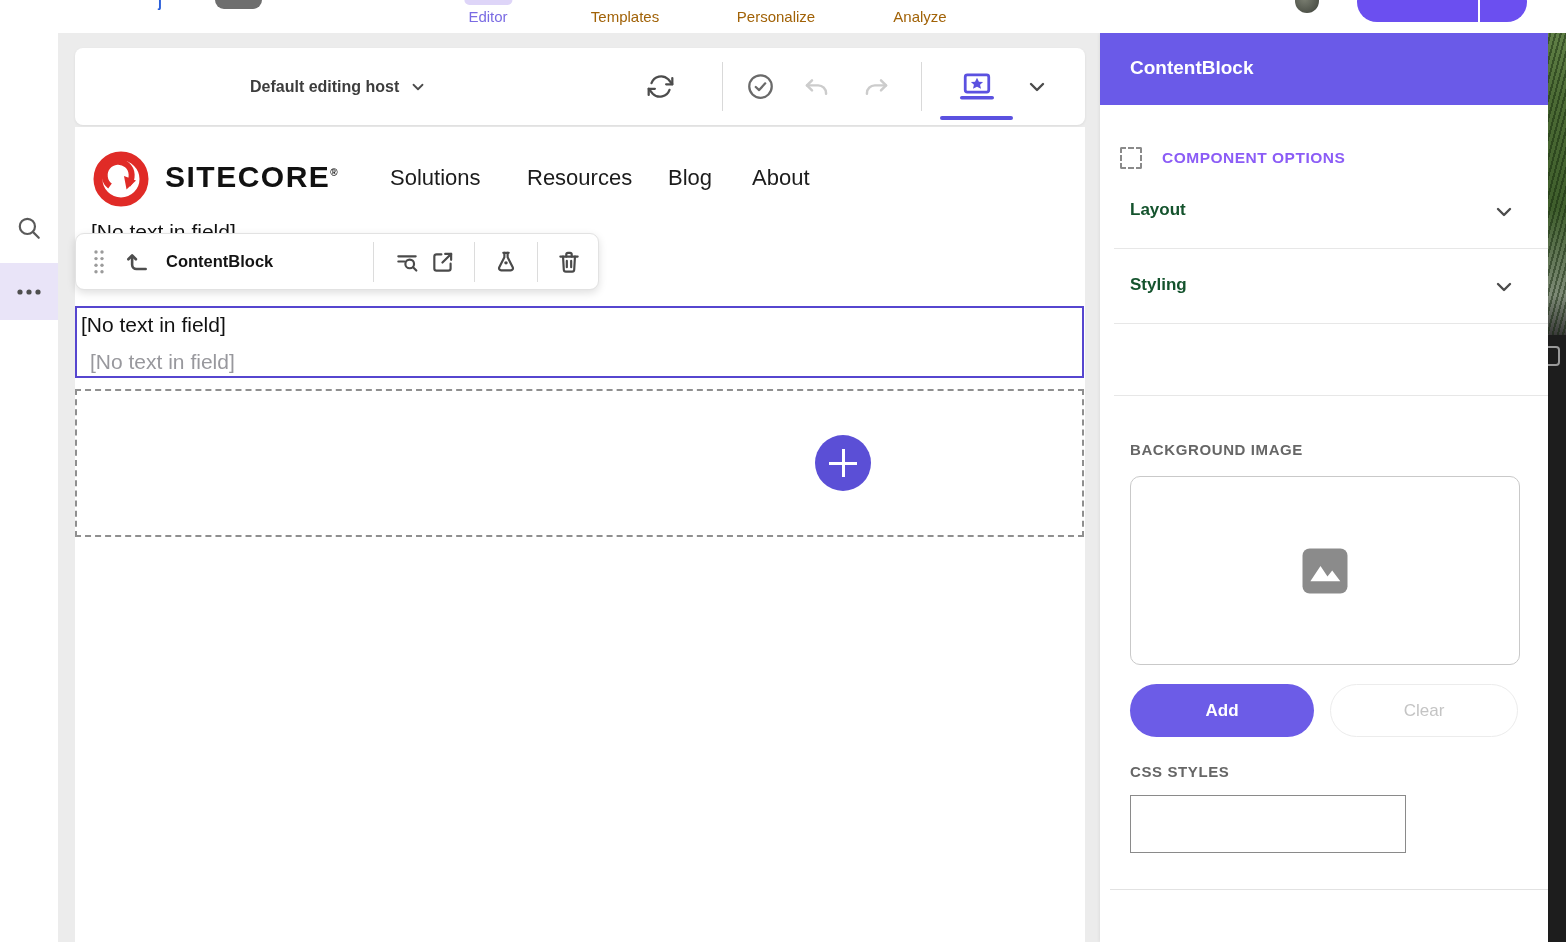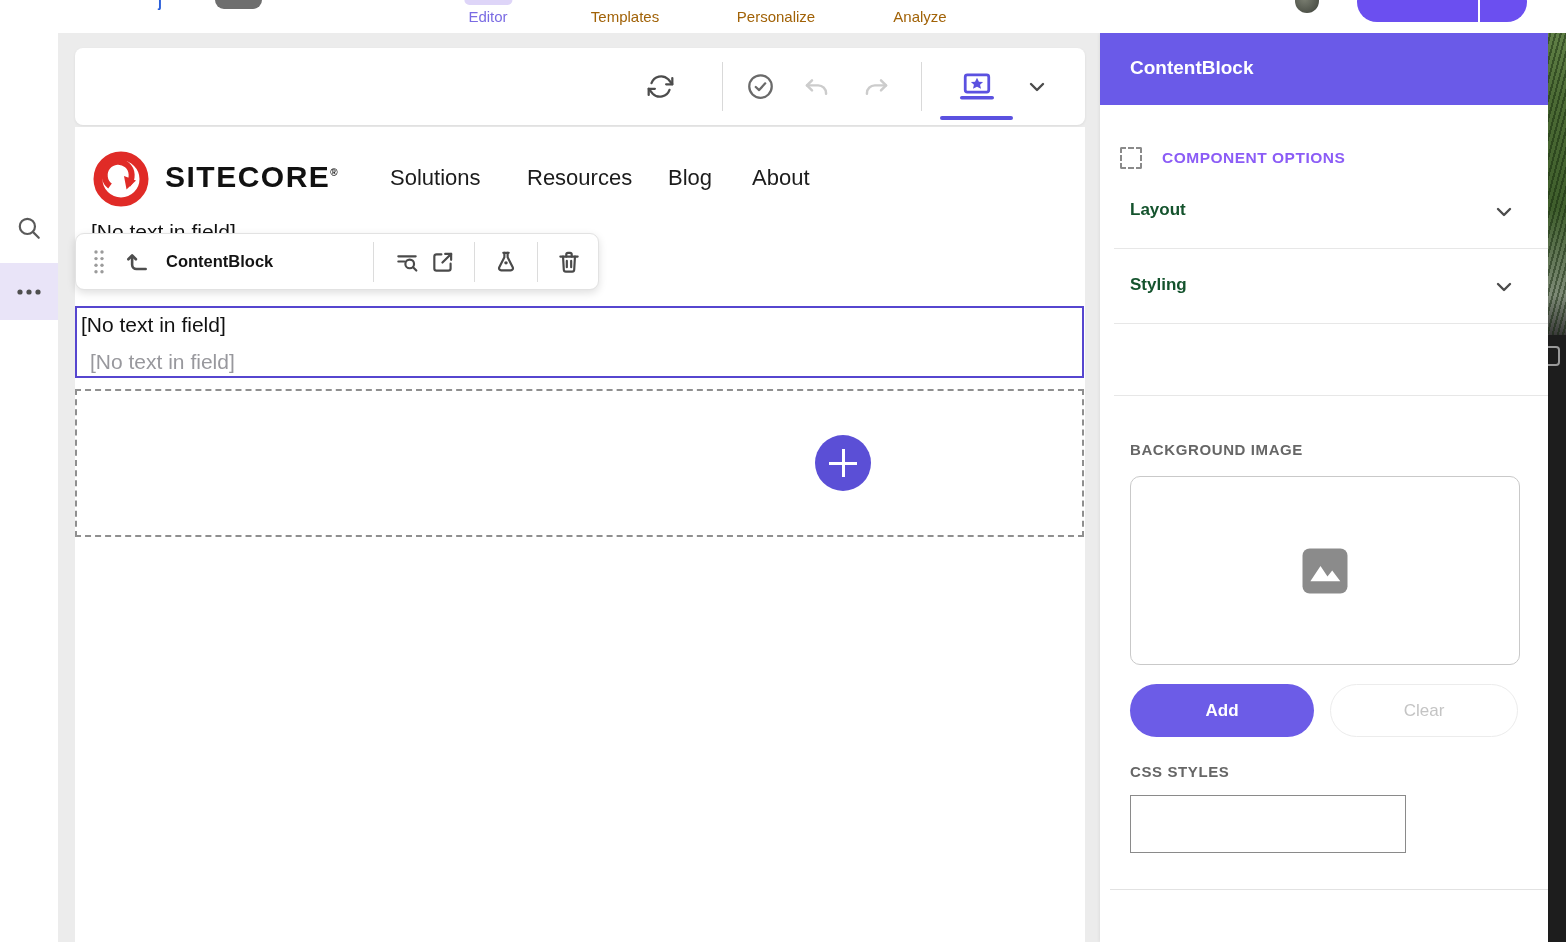--- a/index.html
+++ b/index.html
@@ -127,20 +127,26 @@
           <circle cx="5" cy="4" r="2.6" fill="#4f4f4f"></circle>
           <circle cx="14" cy="4" r="2.6" fill="#4f4f4f"></circle>
           <circle cx="23" cy="4" r="2.6" fill="#4f4f4f"></circle>
         </svg>
     </div>
   </aside>
 
   <main class="canvas">
 
     <div class="edit-toolbar">
+      <div class="dd" style="left:175px;">
+        <span>Default editing host</span>
+        <svg width="18" height="18" viewBox="0 0 24 24" fill="none" stroke="#4c4c4c" stroke-width="2.4" stroke-linecap="round" stroke-linejoin="round">
+            <polyline points="6 9 12 15 18 9"></polyline>
+          </svg>
+      </div>
 
       <div class="tb-ic" style="left:572px;">
         <svg viewBox="0 0 24 24" fill="none" stroke="currentColor" stroke-width="2" stroke-linecap="round" stroke-linejoin="round">
             <polyline points="22.5 4.5 22.5 10 17 10"></polyline>
             <polyline points="1.5 19.5 1.5 14 7 14"></polyline>
             <path d="M4 9a9 9 0 0 1 14.9-3.4L22.5 10"></path>
             <path d="M1.5 14l3.6 4.4A9 9 0 0 0 20 15"></path>
           </svg>
       </div>
       <div class="tb-div" style="left:647px;"></div>

